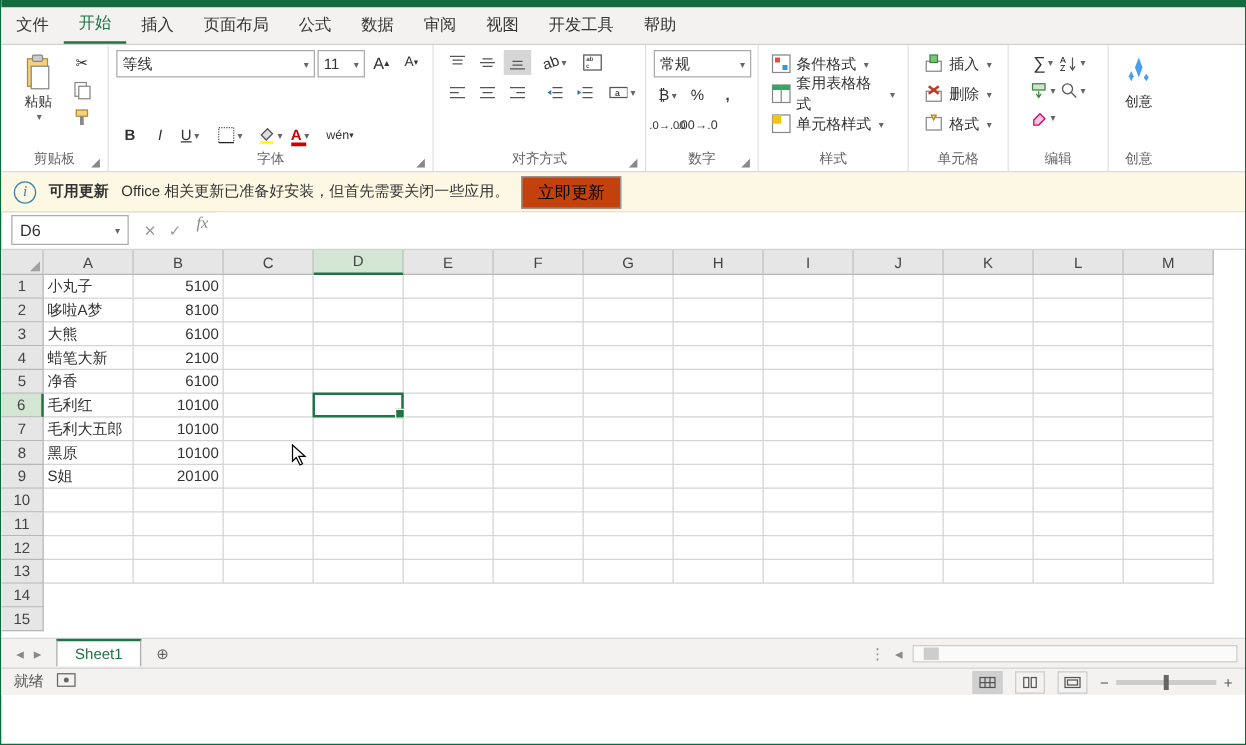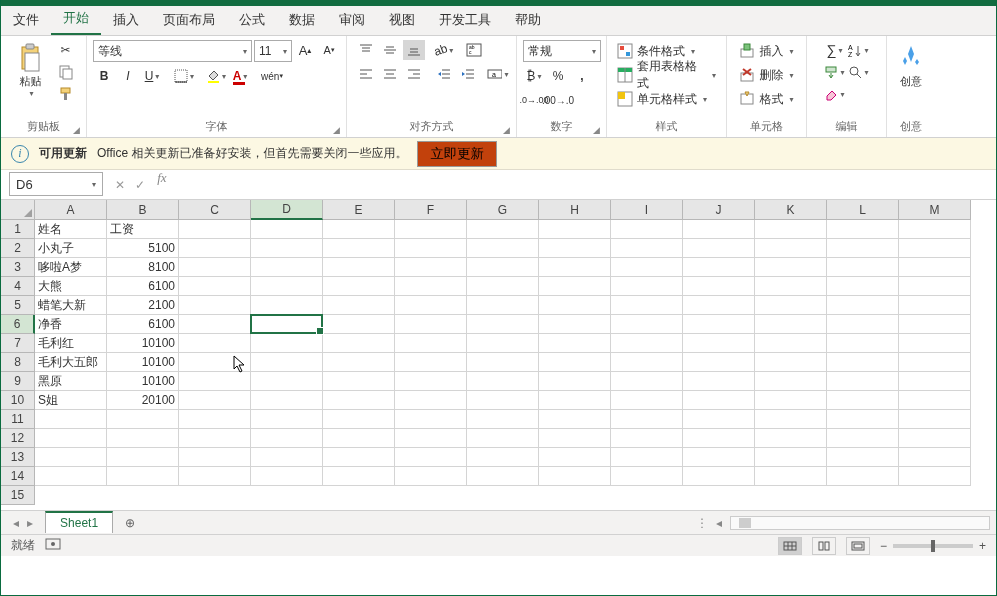--- a/index.html
+++ b/index.html
@@ -123,21 +123,21 @@
               <rect x="3" y="2" width="9" height="5" fill="#f4d27a" stroke="#b58a2a"></rect>
               <rect x="6" y="7" width="3" height="7" fill="#888"></rect>
             </svg>
         </div>
       </div>
     </div>
     <div class="group-label"><span>剪贴板</span><span class="dlauncher">◢</span></div>
   </div>
 
   <div class="group" style="width:260px;">
-    <div class="group-body" style="flex-direction:column; width:100%; gap:4px;">
+    <div class="group-body" style="flex-direction:column; width:100%; gap:4px;justify-content:space-between;">
       <div class="small-row" style="width:100%;">
         <div class="combo" style="flex:1;">
             <span>等线</span>
             <span class="arrow">▾</span>
           </div>
         <div class="combo" style="width:38px;">
             <span>11</span>
             <span class="arrow">▾</span>
           </div>
         <div class="small-btn" style="font-size:13px;">A<sup style="font-size:8px;">▴</sup></div>
@@ -486,35 +486,20 @@
       <div class="rh">9</div>
       <div class="rh">10</div>
       <div class="rh">11</div>
       <div class="rh">12</div>
       <div class="rh">13</div>
       <div class="rh">14</div>
       <div class="rh">15</div>
     </div>
   <div class="cells" id="cells">
       <div class="row">
-        <div class="cell">姓名</div>
-        <div class="cell">工资</div>
-        <div class="cell"></div>
-        <div class="cell"></div>
-        <div class="cell"></div>
-        <div class="cell"></div>
-        <div class="cell"></div>
-        <div class="cell"></div>
-        <div class="cell"></div>
-        <div class="cell"></div>
-        <div class="cell"></div>
-        <div class="cell"></div>
-        <div class="cell"></div>
-      </div>
-      <div class="row">
         <div class="cell">小丸子</div>
         <div class="cell num">5100</div>
         <div class="cell"></div>
         <div class="cell"></div>
         <div class="cell"></div>
         <div class="cell"></div>
         <div class="cell"></div>
         <div class="cell"></div>
         <div class="cell"></div>
         <div class="cell"></div>

